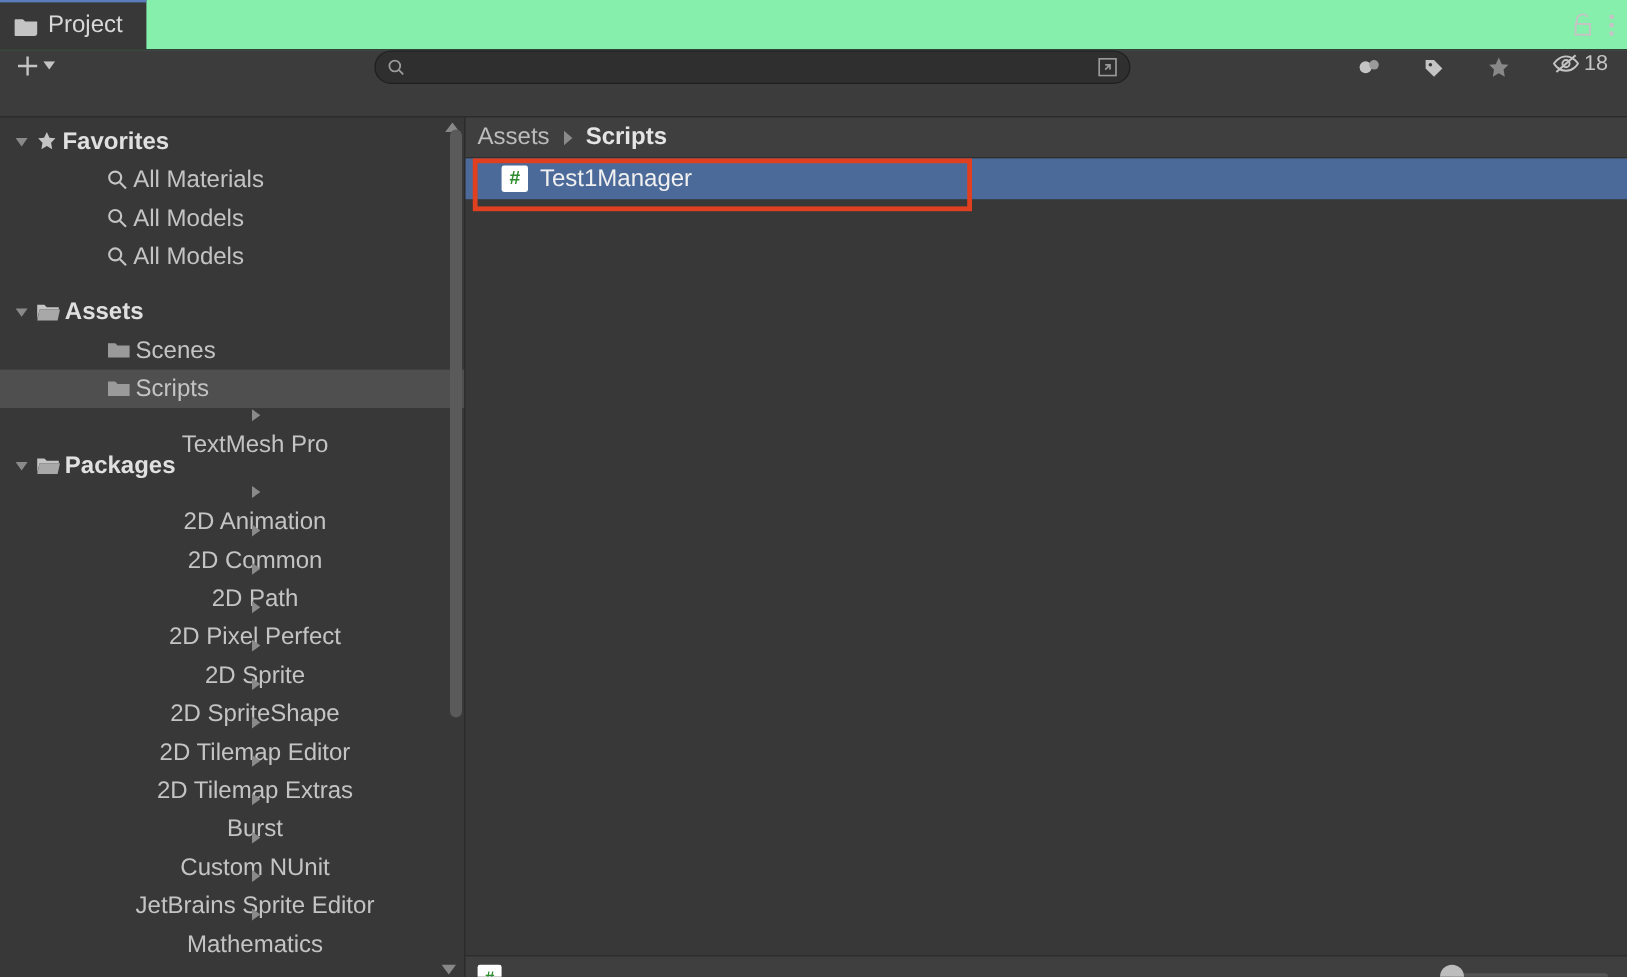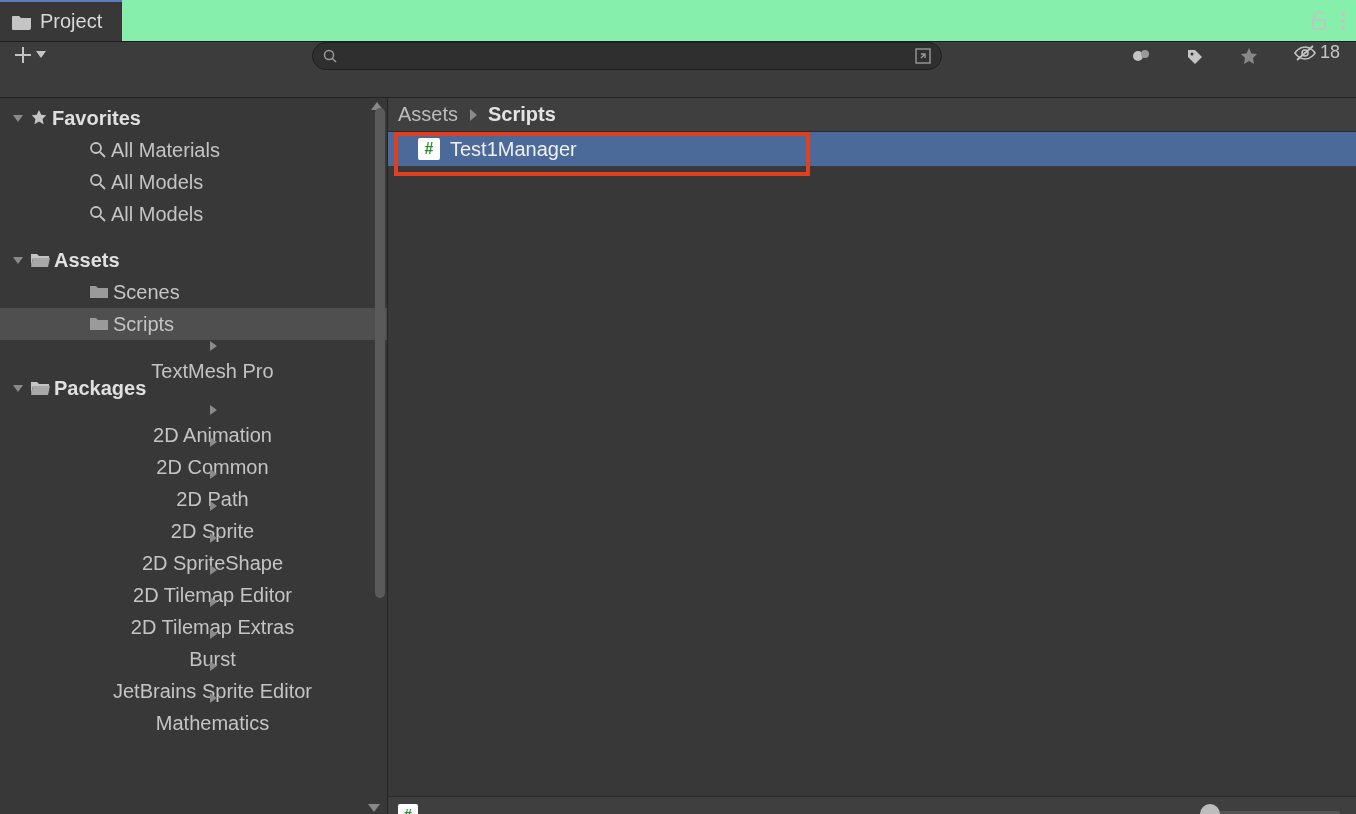--- a/index.html
+++ b/index.html
@@ -415,20 +415,31 @@
           </div>
           <div class="tree-row indent1">
             <span class="arrow">
               <svg width="10" height="12" viewBox="0 0 10 12">
                 <path fill="#8a8a8a" d="M2 1l7 5-7 5z"></path>
               </svg>
             </span>
             <svg width="20" height="16" viewBox="0 0 20 16">
               <path fill="#9a9a9a" d="M1 2h6l2 2h10v10H1z"></path>
             </svg>
+            <span class="label">2D Pixel Perfect</span>
+          </div>
+          <div class="tree-row indent1">
+            <span class="arrow">
+              <svg width="10" height="12" viewBox="0 0 10 12">
+                <path fill="#8a8a8a" d="M2 1l7 5-7 5z"></path>
+              </svg>
+            </span>
+            <svg width="20" height="16" viewBox="0 0 20 16">
+              <path fill="#9a9a9a" d="M1 2h6l2 2h10v10H1z"></path>
+            </svg>
             <span class="label">2D Sprite</span>
           </div>
           <div class="tree-row indent1">
             <span class="arrow">
               <svg width="10" height="12" viewBox="0 0 10 12">
                 <path fill="#8a8a8a" d="M2 1l7 5-7 5z"></path>
               </svg>
             </span>
             <svg width="20" height="16" viewBox="0 0 20 16">
               <path fill="#9a9a9a" d="M1 2h6l2 2h10v10H1z"></path>
@@ -460,20 +471,31 @@
           <div class="tree-row indent1">
             <span class="arrow">
               <svg width="10" height="12" viewBox="0 0 10 12">
                 <path fill="#8a8a8a" d="M2 1l7 5-7 5z"></path>
               </svg>
             </span>
             <svg width="20" height="16" viewBox="0 0 20 16">
               <path fill="#9a9a9a" d="M1 2h6l2 2h10v10H1z"></path>
             </svg>
             <span class="label">Burst</span>
+          </div>
+          <div class="tree-row indent1">
+            <span class="arrow">
+              <svg width="10" height="12" viewBox="0 0 10 12">
+                <path fill="#8a8a8a" d="M2 1l7 5-7 5z"></path>
+              </svg>
+            </span>
+            <svg width="20" height="16" viewBox="0 0 20 16">
+              <path fill="#9a9a9a" d="M1 2h6l2 2h10v10H1z"></path>
+            </svg>
+            <span class="label">Custom NUnit</span>
           </div>
           <div class="tree-row indent1">
             <span class="arrow">
               <svg width="10" height="12" viewBox="0 0 10 12">
                 <path fill="#8a8a8a" d="M2 1l7 5-7 5z"></path>
               </svg>
             </span>
             <svg width="20" height="16" viewBox="0 0 20 16">
               <path fill="#9a9a9a" d="M1 2h6l2 2h10v10H1z"></path>
             </svg>

